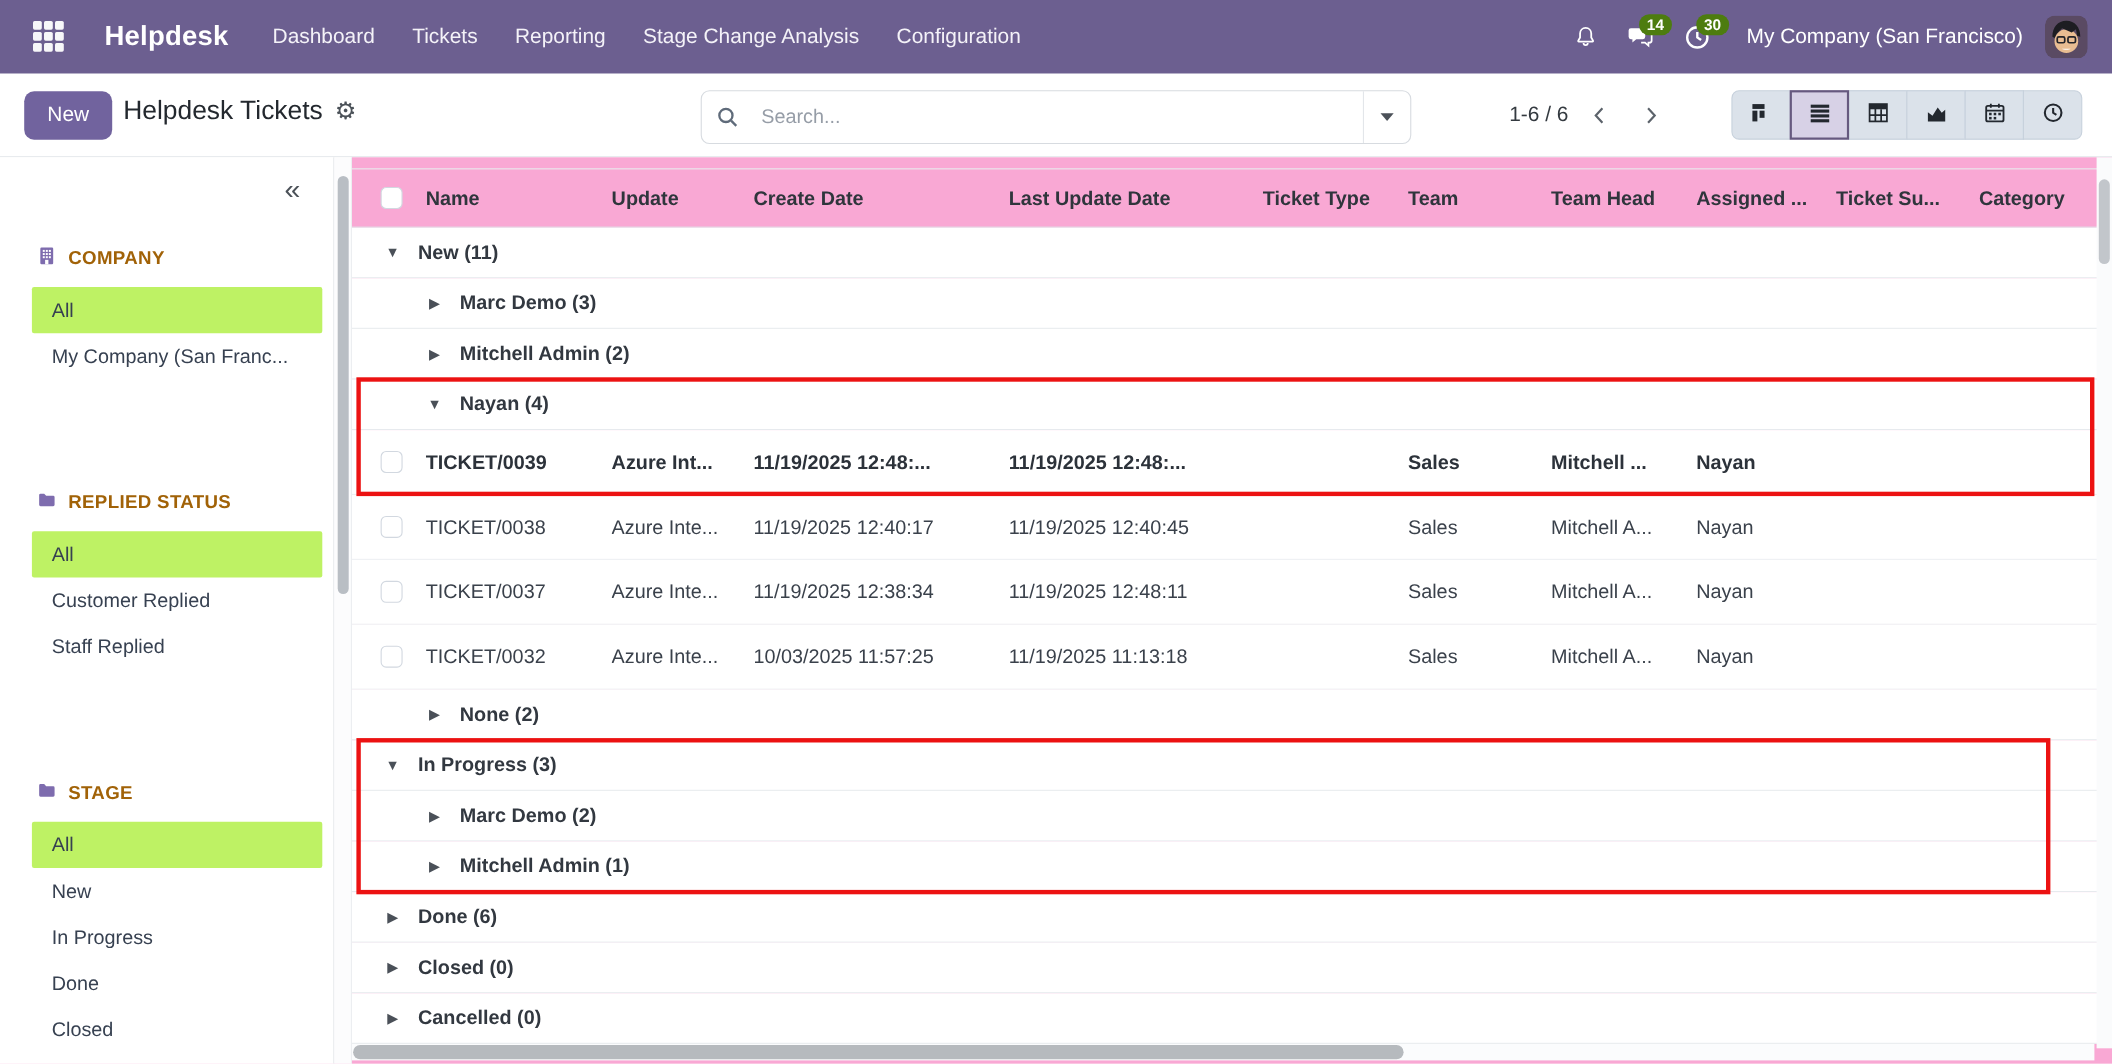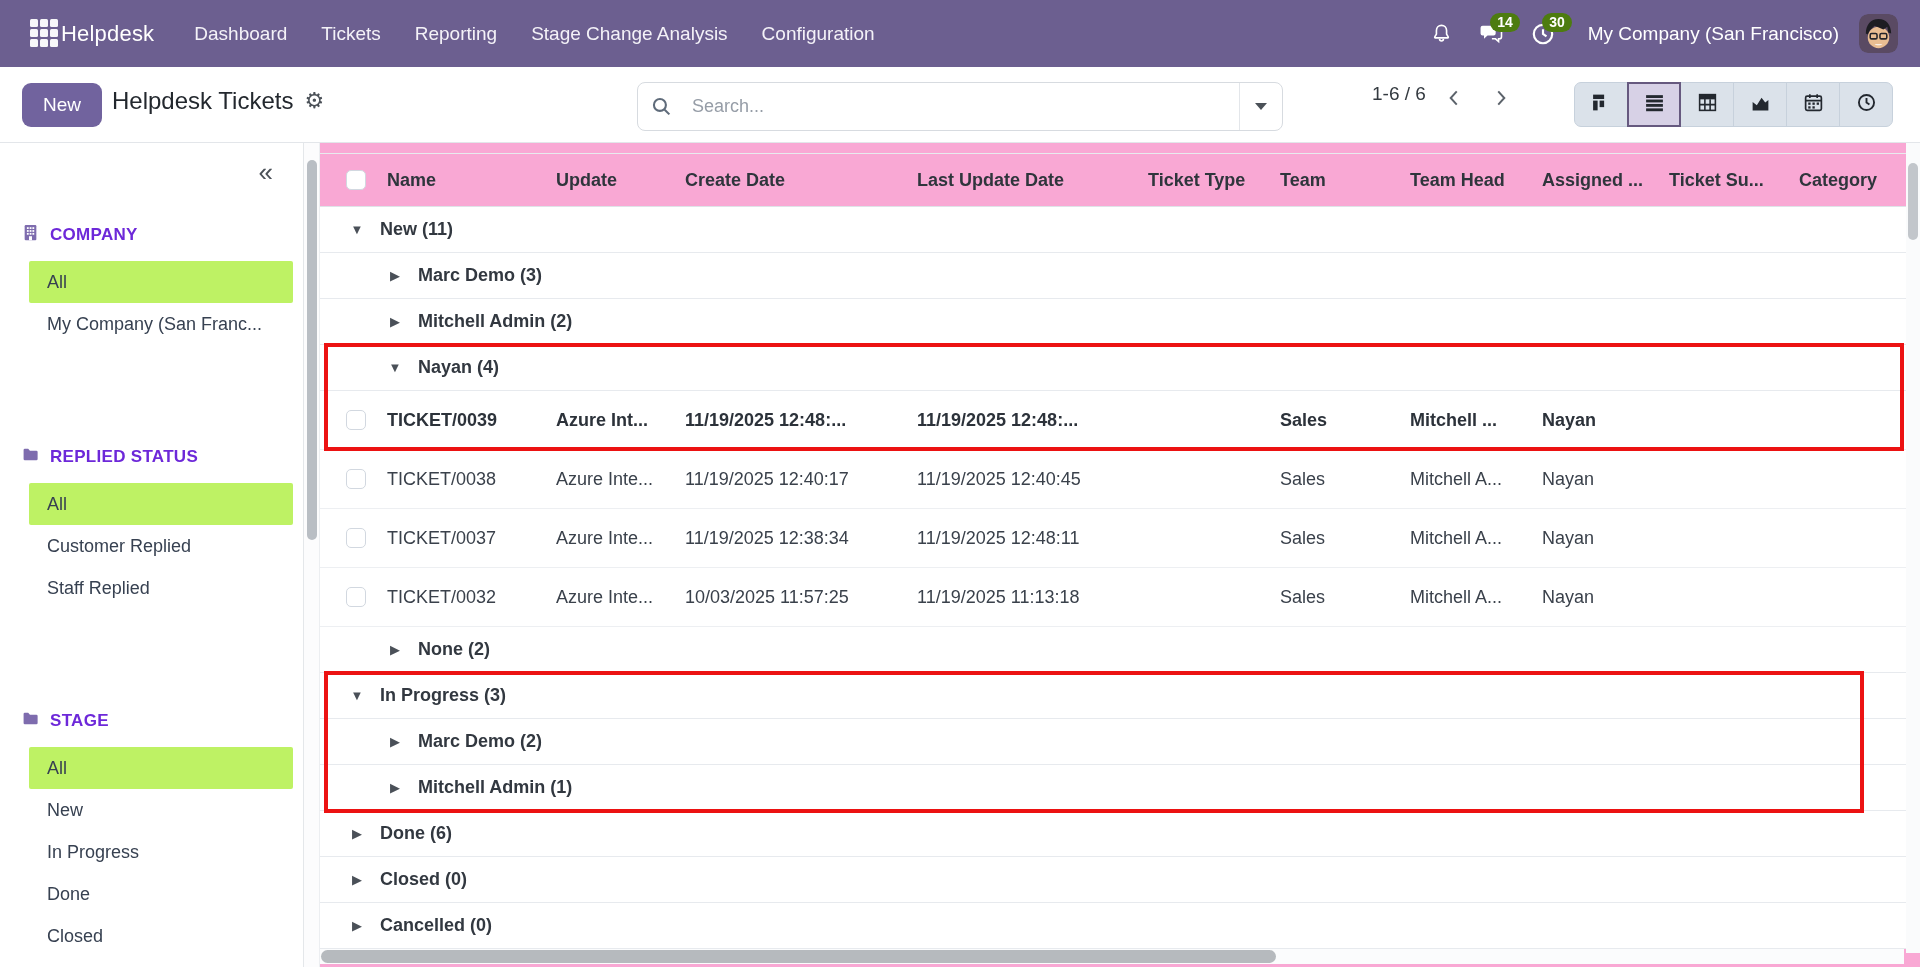--- a/index.html
+++ b/index.html
@@ -3,21 +3,21 @@
 <meta charset="utf-8">
 <style>
   * { margin:0; padding:0; box-sizing:border-box; }
   html,body { width:1920px; height:967px; overflow:hidden; }
   body { font-family:"Liberation Sans","DejaVu Sans",sans-serif; background:#fff; position:relative; color:#37404a; }
 
   
   .navbar { position:absolute; top:0; left:0; width:1920px; height:67px; background:#6c5f90; display:flex; align-items:center; padding:0 16px; color:#fff; }
   .apps-grid { width:30px; height:30px; display:grid; grid-template-columns:repeat(3,8px); grid-template-rows:repeat(3,8px); gap:2px; cursor:pointer; margin-left:14px; }
   .apps-grid span { background:#fff; border-radius:1.5px; opacity:.95; }
-  .brand { font-size:22px; font-weight:400; margin:0 26px 0 1px; letter-spacing:.2px; cursor:pointer; }
+  .brand { font-size:25px; font-weight:700; margin:0 26px 0 35px; letter-spacing:.2px; cursor:pointer; }
   .top-menu { display:flex; align-items:flex-end; gap:6px; }
   .nav-item { font-size:19px; padding:8px 14px; border-radius:6px; cursor:pointer; white-space:nowrap; color:#f4f2f8; }
   .nav-right { margin-left:auto; display:flex; align-items:center; gap:10px; }
   .nav-icon-wrap { position:relative; padding:6px 8px; cursor:pointer; display:flex; align-items:center; }
   .nav-badge { position:absolute; top:-2px; right:-8px; background:#4d7c0f; color:#fff; font-size:14px; font-weight:700; border-radius:12px; padding:2px 7px; line-height:1.1; }
   .company-name { font-size:19px; margin:0 10px 0 14px; cursor:pointer; white-space:nowrap; }
   .avatar { width:39px; height:39px; border-radius:9px; overflow:hidden; margin-right:6px; cursor:pointer; flex:0 0 auto; }
 
   
   .control-panel { position:absolute; top:67px; left:0; width:1920px; height:76px; background:#fff; border-bottom:1px solid #e3e6ea; }
@@ -27,34 +27,34 @@
   .search-bar { position:absolute; left:637px; top:15px; width:646px; height:49px; border:1px solid #d7dbe0; border-radius:8px; background:#fff; display:flex; align-items:center; }
   .search-mag { margin:0 4px 0 13px; display:flex; }
   .facet { display:flex; align-items:stretch; height:36px; margin-left:8px; border-radius:6px; overflow:hidden; background:#e9ebee; flex:0 0 auto; }
   .facet-icon { width:39px; background:#6c5f90; display:flex; align-items:center; justify-content:center; }
   .facet-text { display:flex; align-items:center; padding:0 12px; font-size:17px; color:#39404a; white-space:nowrap; }
   .facet-x { display:flex; align-items:center; padding:0 12px 0 2px; font-size:16px; color:#39404a; cursor:pointer; }
   .search-input { flex:1; border:none; outline:none; font-size:18px; font-family:inherit; color:#37404a; padding:0 10px 0 16px; min-width:40px; background:transparent; }
   .search-input::placeholder { color:#969da7; }
   .search-caret { width:43px; align-self:stretch; border-left:1px solid #e3e6ea; display:flex; align-items:center; justify-content:center; cursor:pointer; }
   .tri-down { width:0; height:0; border-left:6px solid transparent; border-right:6px solid transparent; border-top:7px solid #4b5158; }
-  .pager { position:absolute; left:1372px; top:16px; height:44px; display:flex; align-items:flex-start; gap:9px; }
+  .pager { position:absolute; left:1372px; top:16px; height:44px; display:flex; align-items:center; gap:9px; }
   .pager-value { font-size:19px; color:#343a40; white-space:nowrap; }
   .pager-btn { padding:4px 8px; cursor:pointer; display:flex; }
   .view-switcher { position:absolute; left:1575px; top:15px; display:flex; }
   .vs-btn { width:54px; height:45px; background:#dbe2ea; border:1px solid #c7d1dc; margin-left:-1px; display:flex; align-items:center; justify-content:center; cursor:pointer; }
   .vs-btn:first-child { border-radius:7px 0 0 7px; }
   .vs-btn:last-child { border-radius:0 7px 7px 0; }
   .vs-btn.active { background:#d7d1e6; border:2px solid #66597f; z-index:2; }
 
   
   .sidebar { position:absolute; top:143px; left:0; width:304px; height:824px; background:#fff; border-right:1px solid #e4e7ea; padding-top:26px; overflow:hidden; }
   .collapse-arrow { position:absolute; top:16px; right:30px; font-size:26px; color:#4b5158; cursor:pointer; line-height:1; }
   .sb-sections { margin-top:50px; }
-  .sb-heading { display:flex; align-items:center; gap:11px; padding-left:22px; height:32px; font-size:17px; font-weight:700; color:#6d28d9; letter-spacing:.3px; }
+  .sb-heading { display:flex; align-items:center; gap:11px; padding-left:34px; height:32px; font-size:17px; font-weight:700; color:#a16207; letter-spacing:.3px; }
   .sb-items { margin-top:10px; }
   .sb-item { height:42px; display:flex; align-items:center; margin:0 10px 0 29px; padding-left:18px; font-size:18px; color:#374151; border-radius:2px; cursor:pointer; white-space:nowrap; overflow:hidden; }
   .sb-item.active { background:#bef264; }
   .sb-section { margin-bottom:96px; }
   .sb-scroll { position:absolute; top:143px; left:304px; width:16px; height:824px; background:#fcfcfd; border-right:1px solid #eceef1; }
   .sb-thumb { position:absolute; top:17px; left:3px; width:10px; height:380px; background:#b9bec4; border-radius:5px; cursor:pointer; }
 
   
   .content { position:absolute; top:143px; left:320px; width:1600px; height:824px; background:#f9a8d4; }
   .list { position:relative; margin-top:10px; --cols:67px 169px 129px 232px 231px 132px 130px 132px 127px 130px 1fr; }

